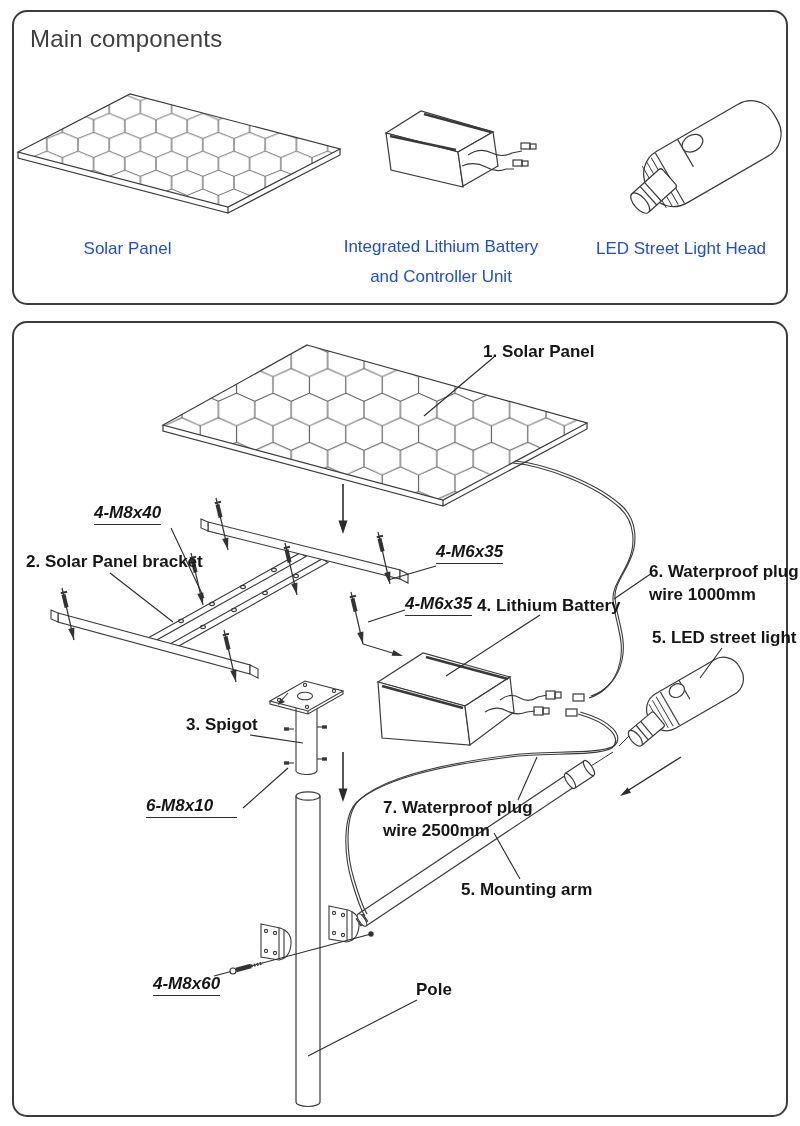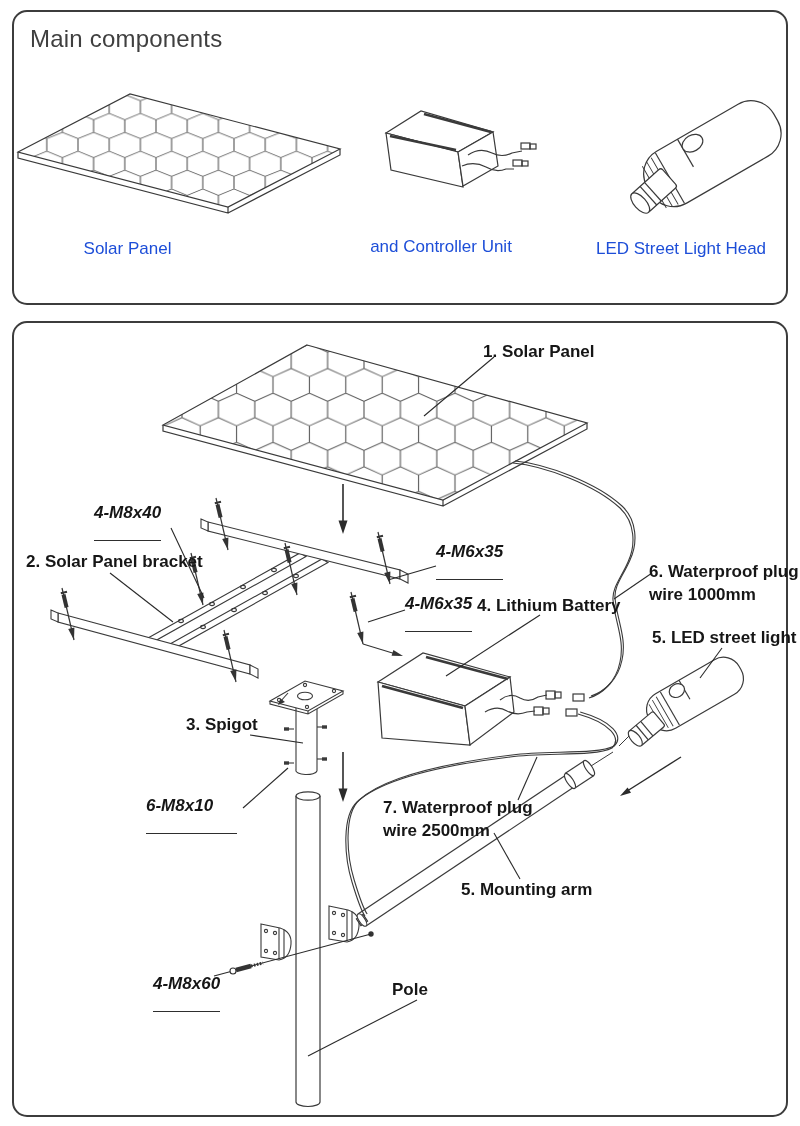--- a/index.html
+++ b/index.html
@@ -7,21 +7,21 @@
        font-family:"Liberation Sans", sans-serif;overflow:hidden;}
   .panel{position:absolute;background:#fff;border:2px solid #3c3c3c;border-radius:15px;box-sizing:border-box;}
   #panel-top{left:12px;top:10px;width:776px;height:295px;}
   #panel-bottom{left:12px;top:321px;width:776px;height:796px;}
   #art{position:absolute;left:0;top:0;width:800px;height:1126px;pointer-events:none;}
   .lbl{position:absolute;white-space:nowrap;}
   .title{font-size:24px;color:#3f3f3f;font-weight:400;letter-spacing:.2px;}
   .caption{font-size:17px;color:#1d4ed8;font-weight:400;text-align:center;line-height:30px;}
   .callout{font-size:17px;color:#161616;font-weight:600;line-height:23px;}
   .fastener{font-size:17px;color:#161616;font-weight:600;font-style:italic;
-            border-bottom:1.6px solid #2e2e2e;padding-bottom:17px;}
+            border-bottom:1.6px solid #2e2e2e;padding-bottom:1px;}
 </style>
 </head>
 <body>
 
 <div class="panel" id="panel-top"></div>
 <div class="panel" id="panel-bottom"></div>
 
 <svg id="art" viewBox="0 0 800 1126" xmlns="http://www.w3.org/2000/svg">
   <defs>
     <pattern id="hexA" width="31.2" height="54" patternUnits="userSpaceOnUse" patternTransform="scale(1,0.7)">
@@ -251,20 +251,21 @@
     <line x1="236" y1="970" x2="251" y2="966" stroke-width="4.5"></line>
     <line x1="251" y1="966" x2="263" y2="963" stroke-width="3" stroke-dasharray="1.6,1.4"></line>
   </g>
 </svg>
 
 <div class="lbl title" style="left:30px;top:25px;">Main components</div>
 
 <div class="lbl caption" style="left:40px;top:234px;width:175px;">Solar Panel</div>
 
 <div class="lbl caption" style="left:330px;top:232px;width:222px;">
+  <div>Integrated Lithium Battery</div>
   <div>and Controller Unit</div>
 </div>
 
 <div class="lbl caption" style="left:590px;top:234px;width:182px;">LED Street Light Head</div>
 
 <div class="lbl callout" style="left:483px;top:340px;">1. Solar Panel</div>
 
 <div class="lbl fastener" style="left:94px;top:503px;">4-M8x40</div>
 
 <div class="lbl callout" style="left:26px;top:550px;">2. Solar Panel bracket</div>
@@ -288,13 +289,13 @@
 
 <div class="lbl callout" style="left:383px;top:796px;">
   <div>7. Waterproof plug</div>
   <div>wire 2500mm</div>
 </div>
 
 <div class="lbl callout" style="left:461px;top:878px;">5. Mounting arm</div>
 
 <div class="lbl fastener" style="left:153px;top:974px;">4-M8x60</div>
 
-<div class="lbl callout" style="left:392px;top:978px;">Pole</div>
+<div class="lbl callout" style="left:416px;top:978px;">Pole</div>
 
 </body></html>

